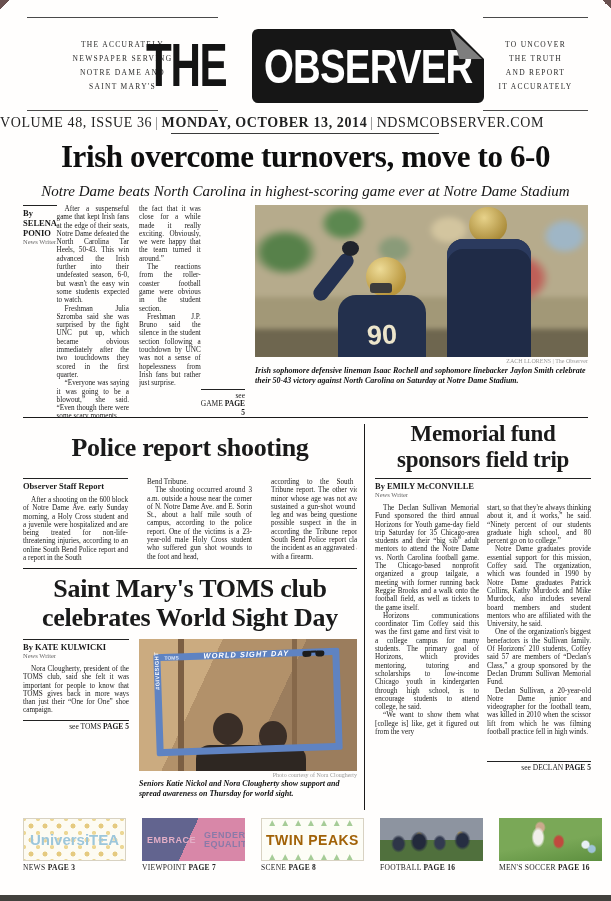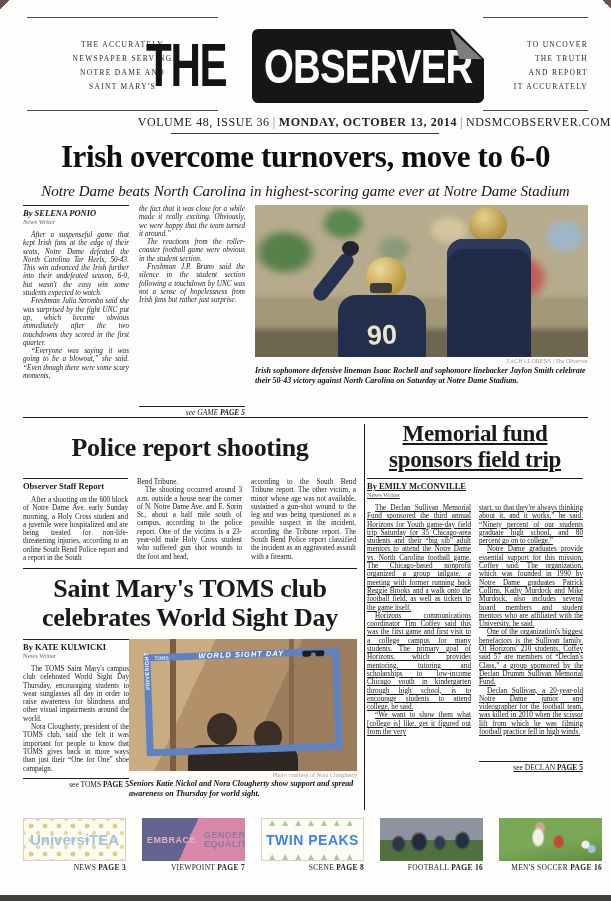--- a/index.html
+++ b/index.html
@@ -8,33 +8,33 @@
   
   .corner{position:absolute;width:9px;height:9px;z-index:5;}
   .corner.tl{top:0;left:0;background:linear-gradient(135deg,#6a5150 50%,transparent 50%);}
   .corner.tr{top:0;right:0;background:linear-gradient(225deg,#6a5150 50%,transparent 50%);}
   .bottom-bar{position:absolute;left:0;bottom:0;width:100%;height:6px;background:#43413d;}
 
   
   .tagline{position:absolute;top:17px;border-top:1.5px solid #4a4a4a;border-bottom:1.5px solid #4a4a4a;
            padding:20px 0 16px;text-align:center;font-size:7.5px;letter-spacing:1.3px;line-height:14px;color:#2b2b2b;}
   .tagline.left{left:27px;width:191px;}
-  .tagline.right{left:483px;width:105px;text-align:right;}
+  .tagline.right{left:483px;width:105px;}
   .logo{position:absolute;left:146px;top:27px;display:flex;align-items:flex-end;gap:8px;height:76px;}
   .logo-the{font-family:"Liberation Sans",sans-serif;font-weight:900;font-size:62px;line-height:76px;
             color:#141414;transform:scaleX(0.68);transform-origin:left center;letter-spacing:-2px;}
   .logo-box{position:relative;width:232px;height:74px;background:#161616;border-radius:6px;
             display:flex;align-items:center;justify-content:center;margin-left:-20px;}
   .logo-obs{font-family:"Liberation Sans",sans-serif;font-weight:900;font-size:48px;color:#fff;
             transform:scaleX(0.8);letter-spacing:-1px;}
   .fold-white{position:absolute;top:-1px;right:-1px;width:34px;height:34px;background:#fffefd;
               clip-path:polygon(6% 0,100% 0,100% 94%);}
   .fold-gray{position:absolute;top:0;right:2px;width:32px;height:30px;background:#7e7e7e;
              clip-path:polygon(0 0,100% 100%,30% 100%);}
-  .volume-line{position:absolute;top:115px;left:0;width:100%;text-align:right;font-size:12px;
+  .volume-line{position:absolute;top:115px;left:0;width:100%;text-align:left;font-size:14px;
                letter-spacing:0.6px;color:#222;}
   .volume-line b{font-weight:bold;}
   .volume-line .sep{color:#777;margin:0 3px;}
   .volume-rule{position:absolute;top:133px;left:171px;width:268px;border-top:1.5px solid #3a3a3a;}
 
   
   .byline{border-top:1.2px solid #222;padding-top:2px;margin-bottom:5px;}
   .byline .who{font-weight:bold;font-size:8.5px;display:block;line-height:10px;}
   .byline .role{font-size:6.5px;color:#666;display:block;line-height:8px;}
   .body-col{font-size:7.2px;line-height:8.3px;text-align:justify;}
@@ -44,21 +44,21 @@
   .jump b{font-weight:bold;}
   .credit{font-size:6px;color:#999;text-align:right;line-height:8px;}
   .caption{font-size:8px;font-weight:bold;font-style:italic;line-height:10px;color:#111;}
 
   
   .lead-h1{position:absolute;top:139px;left:0;width:100%;margin:0;text-align:center;
            font-size:31px;font-weight:bold;letter-spacing:-0.4px;color:#0e0e0e;}
   .lead-sub{position:absolute;top:183px;left:0;width:100%;text-align:center;
             font-size:15px;font-style:italic;color:#161616;}
   .lead-content{position:absolute;top:205px;left:23px;width:565px;height:212px;display:flex;gap:10px;}
-  .lead-col{width:106px;flex:none;overflow:hidden;display:flex;flex-direction:column;font-style:italic;}
+  .lead-col{width:106px;flex:none;overflow:hidden;display:flex;flex-direction:row;}
   .lead-col .jump{margin-top:auto;}
   .lead-photo-wrap{flex:1;min-width:0;}
   .lead-photo{position:relative;width:100%;height:152px;overflow:hidden;background:#b3a98d;}
   .crowd{position:absolute;inset:-4px;filter:blur(2.5px);
      background:
        radial-gradient(46px 34px at 10% 32%,#57814a 0 45%,transparent 72%),
        radial-gradient(34px 26px at 27% 14%,#5c8850 0 42%,transparent 70%),
        radial-gradient(30px 24px at 92% 22%,#9fb6c6 0 50%,transparent 76%),
        radial-gradient(40px 34px at 79% 48%,#bf5f58 0 46%,transparent 74%),
        radial-gradient(28px 20px at 58% 18%,#d3c59f 0 50%,transparent 75%),
@@ -83,34 +83,34 @@
 
   
   .hdiv{position:absolute;left:23px;width:565px;border-top:1.3px solid #1a1a1a;}
   .hdiv.d1{top:417px;}
   .hdiv.d2{top:568px;width:334px;}
   .vrule{position:absolute;left:364px;top:424px;height:386px;border-left:1px solid #1a1a1a;}
 
   
   .police{position:absolute;left:23px;top:422px;width:334px;}
   .police h2{margin:11px;text-align:center;font-size:26px;font-weight:bold;letter-spacing:-0.3px;}
-  .police-cols{display:flex;gap:9px;margin-top:15px;height:101px;overflow:hidden;}
+  .police-cols{display:flex;gap:19px;margin-top:15px;height:101px;overflow:hidden;}
   .police-cols .body-col{width:105px;flex:none;}
 
   
-  .memorial{position:absolute;left:367px;top:421px;width:216px;text-decoration:underline;}
+  .memorial{position:absolute;left:375px;top:421px;width:216px;}
   .memorial h2{margin:0 0 5px;text-align:center;font-size:23px;line-height:26px;font-weight:bold;letter-spacing:-0.3px;}
   .mem-cols{display:flex;gap:8px;height:268px;overflow:hidden;margin-top:3px;}
   .mem-cols .body-col{width:104px;flex:none;display:flex;flex-direction:column;}
   .mem-cols .jump{margin-top:auto;}
 
   
   .toms{position:absolute;left:23px;top:574px;width:334px;}
   .toms h2{margin:0;text-align:center;font-size:26px;line-height:29px;font-weight:bold;letter-spacing:-0.3px;}
-  .toms-body{display:flex;margin-top:7px;}
+  .toms-body{display:flex;gap:10px;margin-top:7px;}
   .toms-left{width:106px;flex:none;}
   .toms-right{flex:1;min-width:0;}
   .toms-photo{position:relative;width:100%;height:132px;overflow:hidden;
       background:linear-gradient(115deg,#cbab80 0 30%,#b2916a 30% 60%,#9b7d5d 60%);}
   .toms-photo .door{position:absolute;top:0;left:18%;width:6px;height:100%;background:#7c5f43;}
   .toms-photo .door2{position:absolute;top:0;left:70%;width:5px;height:100%;background:#86684a;}
   .wsd-frame{position:absolute;top:12px;left:16px;right:16px;bottom:18px;border:7px solid #5f83c2;
              transform:rotate(-2deg);border-radius:2px;}
   .wsd-text{position:absolute;top:-7px;left:0;width:100%;text-align:center;font-family:"Liberation Sans",sans-serif;
             font-weight:bold;font-style:italic;font-size:7.5px;letter-spacing:1px;color:#fff;line-height:7px;}
@@ -124,41 +124,41 @@
   .shades::after{content:"";position:absolute;top:1px;left:8px;width:6px;height:2px;background:#1c1c1c;}
   .head{position:absolute;border-radius:50%;background:#3a2e27;}
   .head.h1{width:30px;height:32px;left:34%;bottom:26px;}
   .head.h2{width:28px;height:30px;left:55%;bottom:20px;}
   .shoulders{position:absolute;bottom:0;left:26%;width:110px;height:26px;background:#2e2722;border-radius:14px 14px 0 0;}
 
   
   .teasers{position:absolute;left:23px;top:818px;width:565px;display:flex;gap:16px;}
   .tz{width:103px;flex:none;}
   .tz-img{position:relative;height:43px;overflow:hidden;border:1px solid #d8d2c2;box-sizing:border-box;}
-  .tz-label{margin-top:2px;text-align:right;font-size:7.5px;letter-spacing:0.3px;color:#222;}
+  .tz-label{margin-top:2px;text-align:left;font-size:7.5px;letter-spacing:0.3px;color:#222;}
   .tz-label b{font-weight:bold;}
   .tz1 .tz-img{background:#fdfbf2;
       background-image:radial-gradient(circle,#e5ca80 2.2px,transparent 2.8px),
                        radial-gradient(circle,#ecd795 1.8px,transparent 2.4px);
       background-size:14px 14px,14px 14px;background-position:0 0,7px 7px;
       display:flex;align-items:center;justify-content:center;}
   .tz1 .txt{font-family:"Liberation Sans",sans-serif;font-weight:bold;font-size:15px;color:#9cc6da;
             text-shadow:0 0 2px #fff;}
   .tz2 .tz-img{background:linear-gradient(115deg,#62648f 0 46%,#d887a8 46%);border:none;
                display:flex;align-items:center;}
   .tz2 .t1{font-family:"Liberation Sans",sans-serif;font-weight:bold;font-size:9px;color:#e3aec6;
            margin-left:5px;letter-spacing:0.5px;}
   .tz2 .t2{font-family:"Liberation Sans",sans-serif;font-weight:bold;font-size:9px;line-height:9px;color:#8a7aa8;
            margin-left:8px;letter-spacing:0.5px;width:46px;}
   .tz3 .tz-img{background:#fdfdf6;display:flex;align-items:center;justify-content:center;}
   .tz3 .tz-img::before,.tz3 .tz-img::after{content:"\25B2 \25B2 \25B2 \25B2 \25B2 \25B2 \25B2";
       position:absolute;left:0;width:100%;text-align:center;color:#a6cc97;font-size:10px;letter-spacing:3px;}
   .tz3 .tz-img::before{top:-2px;} .tz3 .tz-img::after{bottom:-2px;}
   .tz3 .txt{position:relative;font-family:"Liberation Sans",sans-serif;font-weight:bold;font-size:14px;
-            color:#3b82f6;letter-spacing:0.5px;z-index:1;}
+            color:#a16207;letter-spacing:0.5px;z-index:1;}
   .tz4 .tz-img{border:none;background:
       radial-gradient(10px 12px at 18% 60%,#2e3548 0 50%,transparent 75%),
       radial-gradient(12px 14px at 38% 55%,#232a3c 0 50%,transparent 75%),
       radial-gradient(9px 11px at 58% 58%,#323a50 0 50%,transparent 75%),
       radial-gradient(11px 13px at 80% 52%,#262e42 0 50%,transparent 75%),
       radial-gradient(4px 4px at 38% 40%,#c8b06a 0 60%,transparent 80%),
       radial-gradient(4px 4px at 78% 38%,#c8b06a 0 60%,transparent 80%),
       linear-gradient(#8d94a0 0 52%,#50703d 52% 100%);}
   .tz5 .tz-img{border:none;background:
       radial-gradient(9px 14px at 38% 45%,#f0efea 0 50%,transparent 75%),
@@ -278,21 +278,20 @@
 
   <section class="toms">
     <h2>Saint Mary's TOMS club celebrates World Sight Day</h2>
     <div class="toms-body">
       <div class="toms-left body-col">
         <div class="byline">
           <span class="who">By KATE KULWICKI</span>
           <span class="role">News Writer</span>
         </div>
         <div>
-            <p>The TOMS Saint Mary's campus club celebrated World Sight Day Thursday, encouraging students to wear sunglasses all day in order to raise awareness for blindness and other visual impairments around the world.</p>
             <p>Nora Clougherty, president of the TOMS club, said she felt it was important for people to know that TOMS gives back in more ways than just their “One for One” shoe campaign.</p>
           </div>
         <div class="jump">
           <span>see TOMS</span>&nbsp;<b>PAGE 5</b>
         </div>
       </div>
       <div class="toms-right">
         <div class="toms-photo">
           <div class="door"></div>
           <div class="door2"></div>

